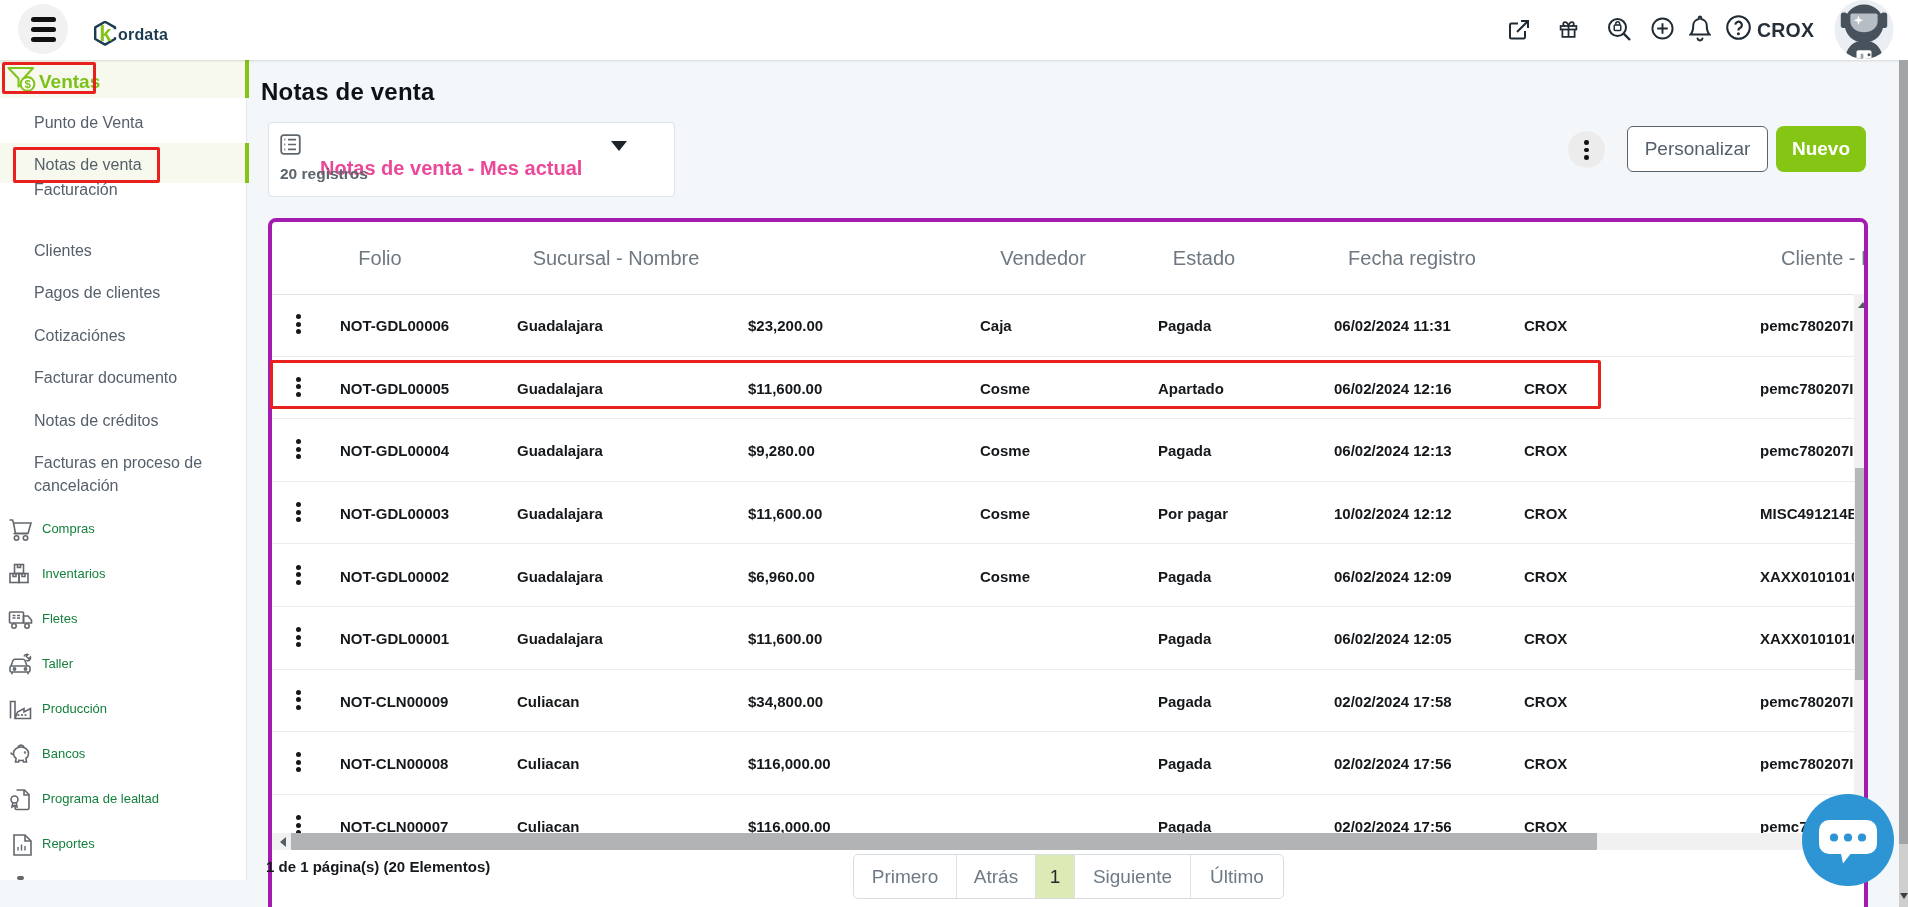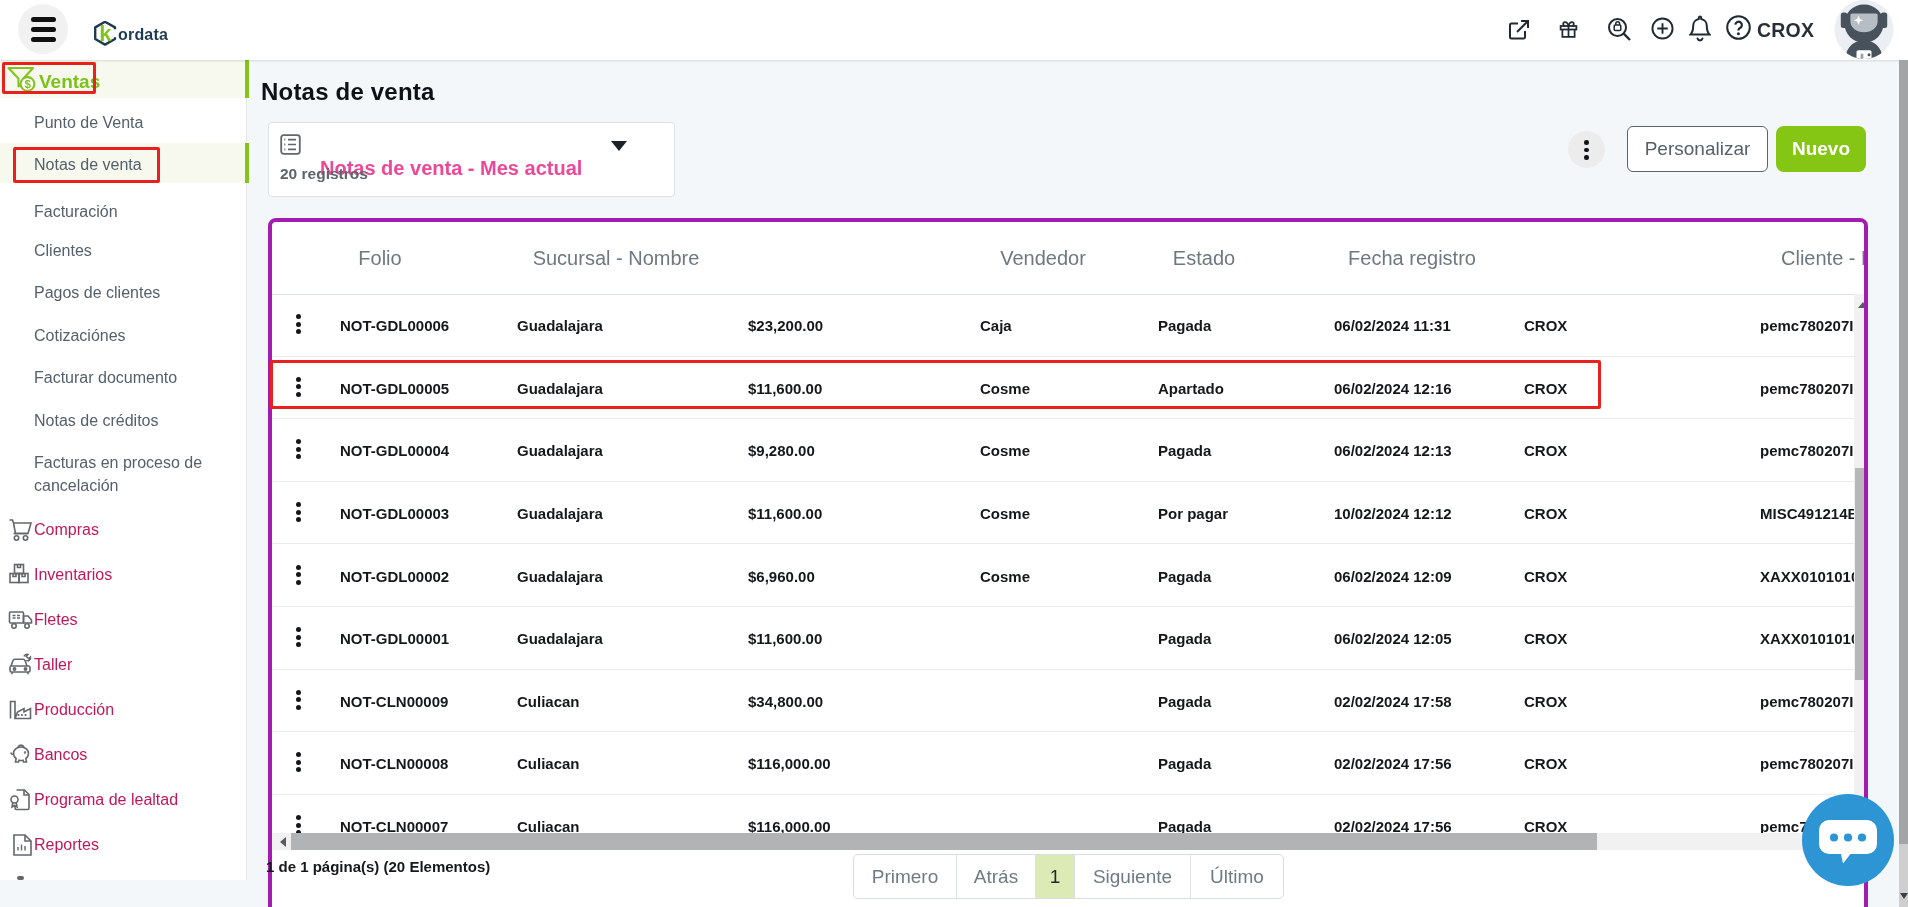--- a/index.html
+++ b/index.html
@@ -11,21 +11,21 @@
 #header { position:absolute; left:0; top:0; width:1908px; height:60px; background:#fff; box-shadow:0 1px 2px rgba(0,0,0,.12); z-index:20; }
 #burger { position:absolute; left:18px; top:4px; width:50px; height:50px; border-radius:50%; background:#f1f1f1; }
 #burger i { position:absolute; left:13px; width:25px; height:5px; border-radius:2.5px; background:#111; }
 
 
 #sidebar { position:absolute; left:0; top:60px; width:247px; height:820px; background:#fff; border-right:1px solid #e5e7e8; z-index:5; }
 .srow { position:absolute; left:0; width:246px; }
 .ventas-bg { top:0; height:38px; background:#f7f9ee; }
 .notas-bg { top:83px; height:40px; background:#f7f9ee; }
 .sub { position:absolute; left:34px; font-size:16px; color:#55606b; font-weight:500; white-space:nowrap; }
-.sec { position:absolute; left:34px; font-size:16px; color:#be185d; font-weight:500; white-space:nowrap; }
+.sec { position:absolute; left:42px; font-size:13px; color:#15803d; font-weight:500; white-space:nowrap; }
 .sicon { position:absolute; left:8px; }
 #greenbar1 { position:absolute; left:245px; top:60px; width:3.5px; height:38px; background:#84c318; z-index:6; }
 #greenbar2 { position:absolute; left:245px; top:143px; width:3.5px; height:40px; background:#84c318; z-index:6; }
 
 
 .redbox { position:absolute; border:3.5px solid #e8211e; border-radius:2px; z-index:30; background:transparent; }
 
 
 #title { position:absolute; left:261px; top:78px; font-size:24px; font-weight:700; color:#0d1216; letter-spacing:.2px; }
 #filtercard { position:absolute; left:268px; top:122px; width:407px; height:75px; background:#fff; border:1px solid #dde3e8; border-radius:4px; }
@@ -147,21 +147,21 @@
   <div class="srow notas-bg"></div>
 
   <svg class="abs" style="left:7px;top:4px" width="29" height="29" viewBox="0 0 29 29" fill="none" stroke="#82c31c" stroke-width="2.1">
     <path d="M1.5 4 L26 4 L16.5 14.5 L16.5 19 L11.5 22.5 L11.5 14.5 Z" stroke-linejoin="round"></path>
     <circle cx="20.5" cy="20" r="6.9" fill="#fff"></circle>
     <text x="17.6" y="24.2" font-size="11.5" font-weight="700" fill="#82c31c" stroke="none" font-family="Liberation Sans">$</text>
   </svg>
   <div class="abs" style="left:39px;top:11px;font-size:19px;font-weight:700;color:#7cc11a">Ventas</div>
   <div class="sub" style="top:54px">Punto de Venta</div>
   <div class="sub" style="top:96px">Notas de venta</div>
-  <div class="sub" style="top:143px">Facturación</div>
+  <div class="sub" style="top:121px">Facturación</div>
   <div class="sub" style="top:182px">Clientes</div>
   <div class="sub" style="top:224px">Pagos de clientes</div>
   <div class="sub" style="top:267px">Cotizaciónes</div>
   <div class="sub" style="top:309px">Facturar documento</div>
   <div class="sub" style="top:352px">Notas de créditos</div>
   <div class="sub" style="top:394px">Facturas en proceso de</div>
   <div class="sub" style="top:417px">cancelación</div>
 
   <svg class="sicon" style="top:458px" width="25" height="24" viewBox="0 0 25 24" fill="none" stroke="#63676c" stroke-width="1.6">
     <path d="M1.5 2h3l1 3m0 0l2 10.5h12.5L23 5z"></path>

